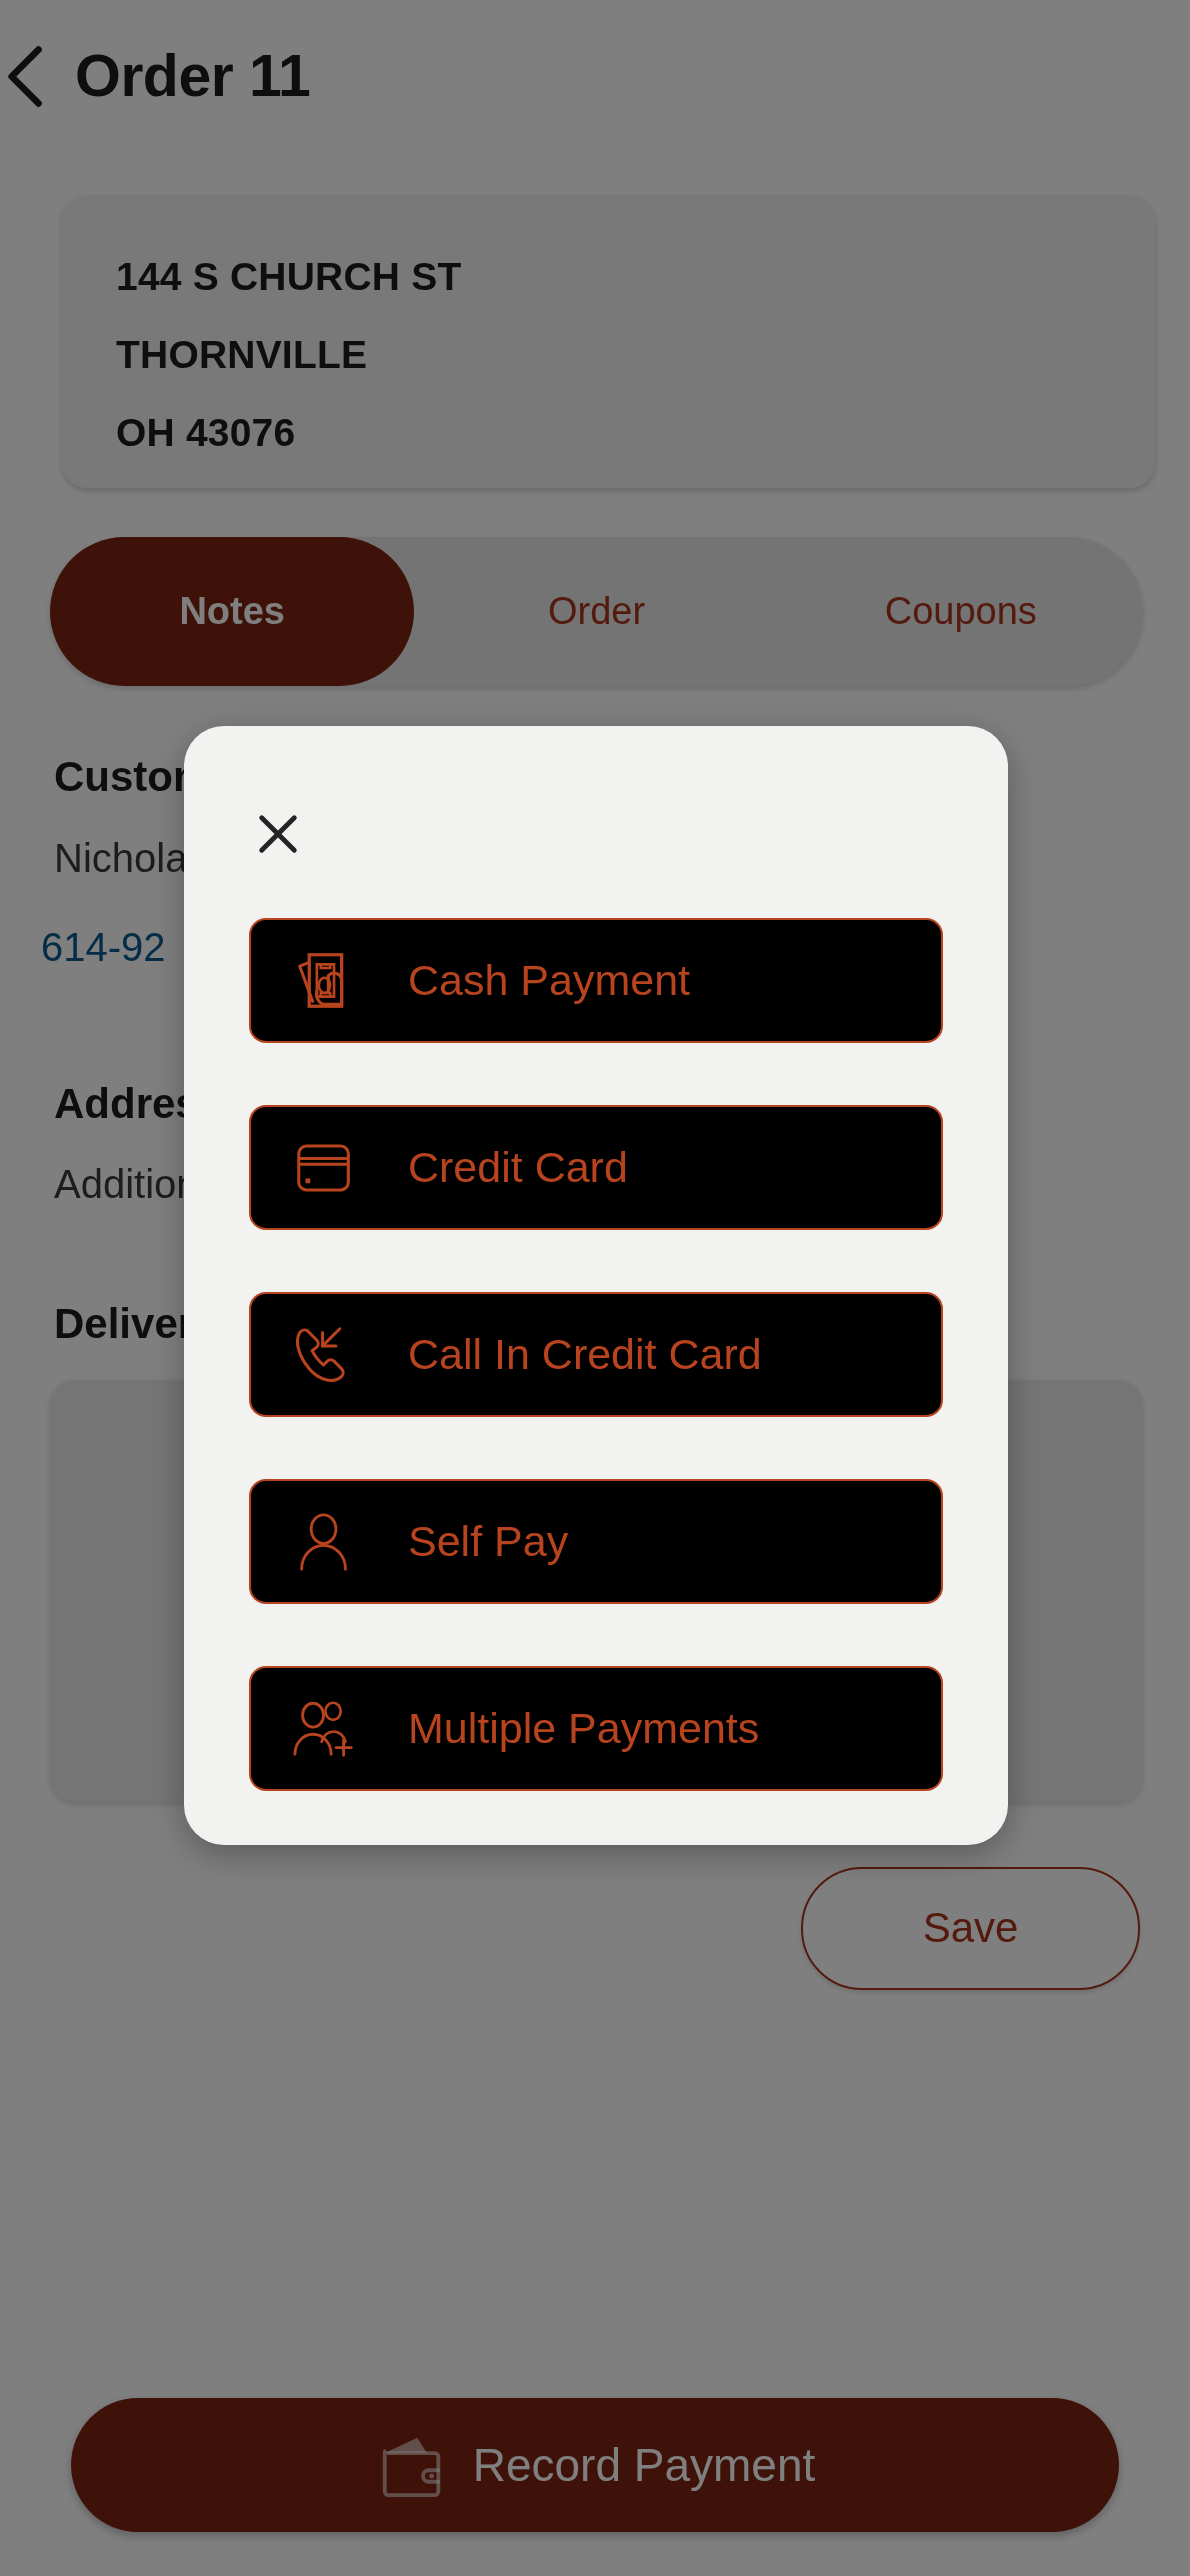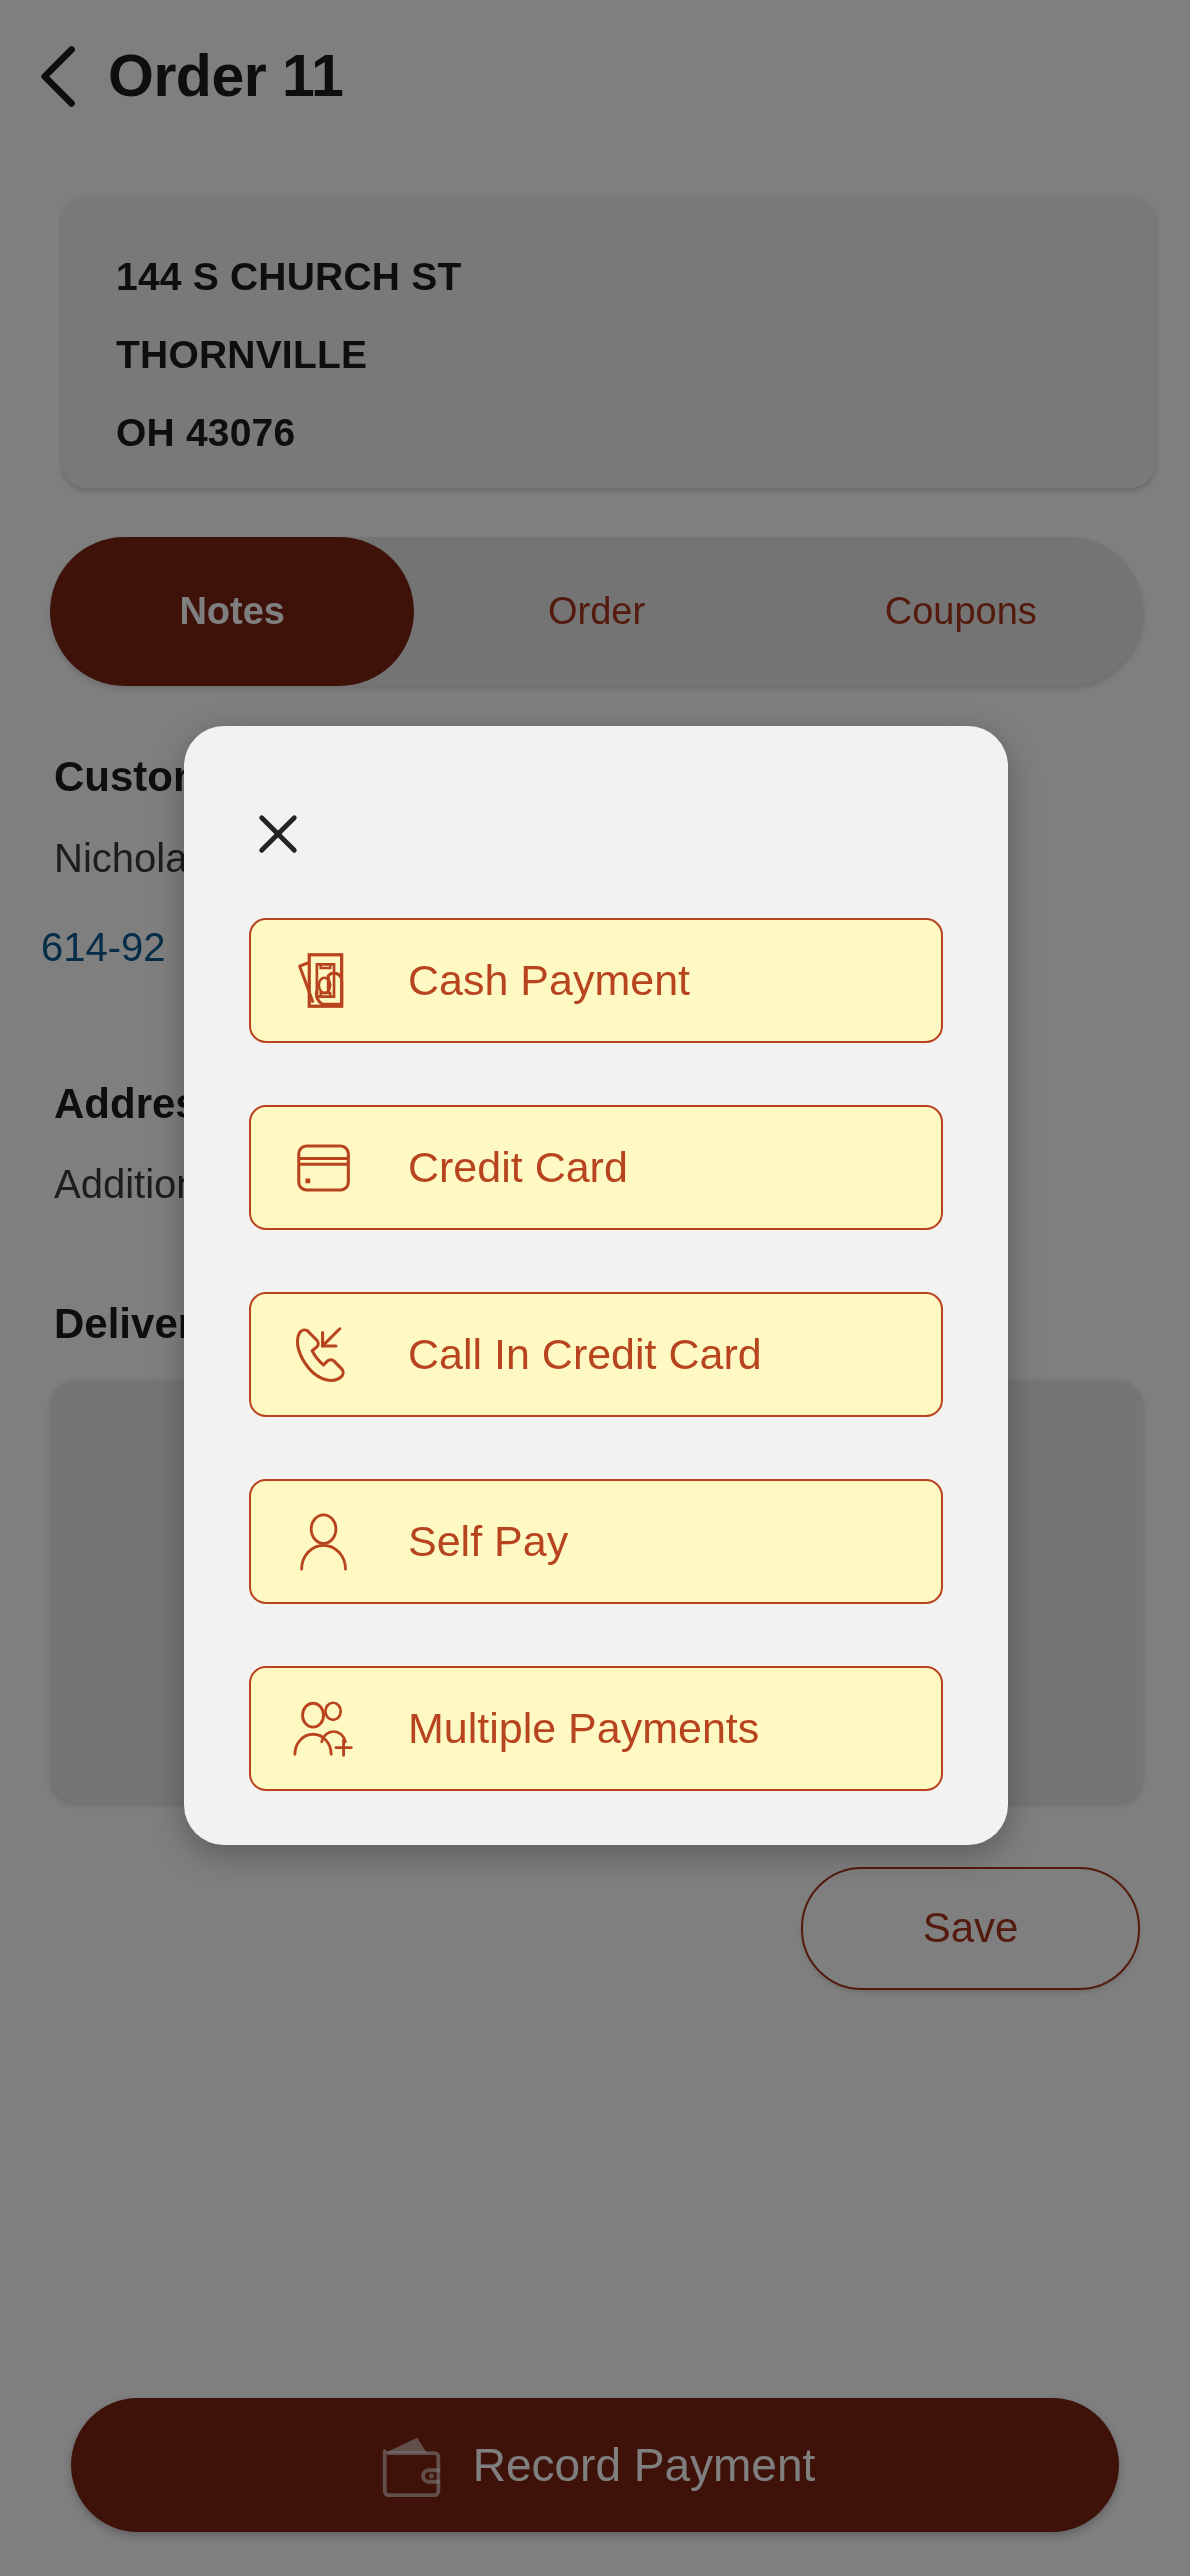--- a/index.html
+++ b/index.html
@@ -32,21 +32,20 @@
     inset: 0;
   }
 
   
   #topbar {
     position: absolute;
     left: 0; top: 0;
     width: 1190px; height: 153px;
     display: flex;
     align-items: center;
-    padding-left: 33px;
   }
   #back-chevron {
     width: 54px; height: 69px;
     position: relative;
     flex: 0 0 auto;
     margin-right: 21px;
   }
   #back-chevron svg { display: block; }
   #page-title {
     font-size: 59px;
@@ -220,21 +219,21 @@
     position: absolute;
     left: 65px; top: 192px;
     width: 694px;
   }
 
   .option-row {
     width: 694px;
     height: 125px;
     border: 2.4px solid #b8441f;
     border-radius: 17px;
-    background: #fef9c3;
+    background: #000000;
     display: flex;
     align-items: center;
     padding-left: 40px;
     margin-bottom: 62px;
   }
   .option-row:last-child { margin-bottom: 0; }
 
   .option-icon {
     width: 67px; height: 67px;
     flex: 0 0 auto;

